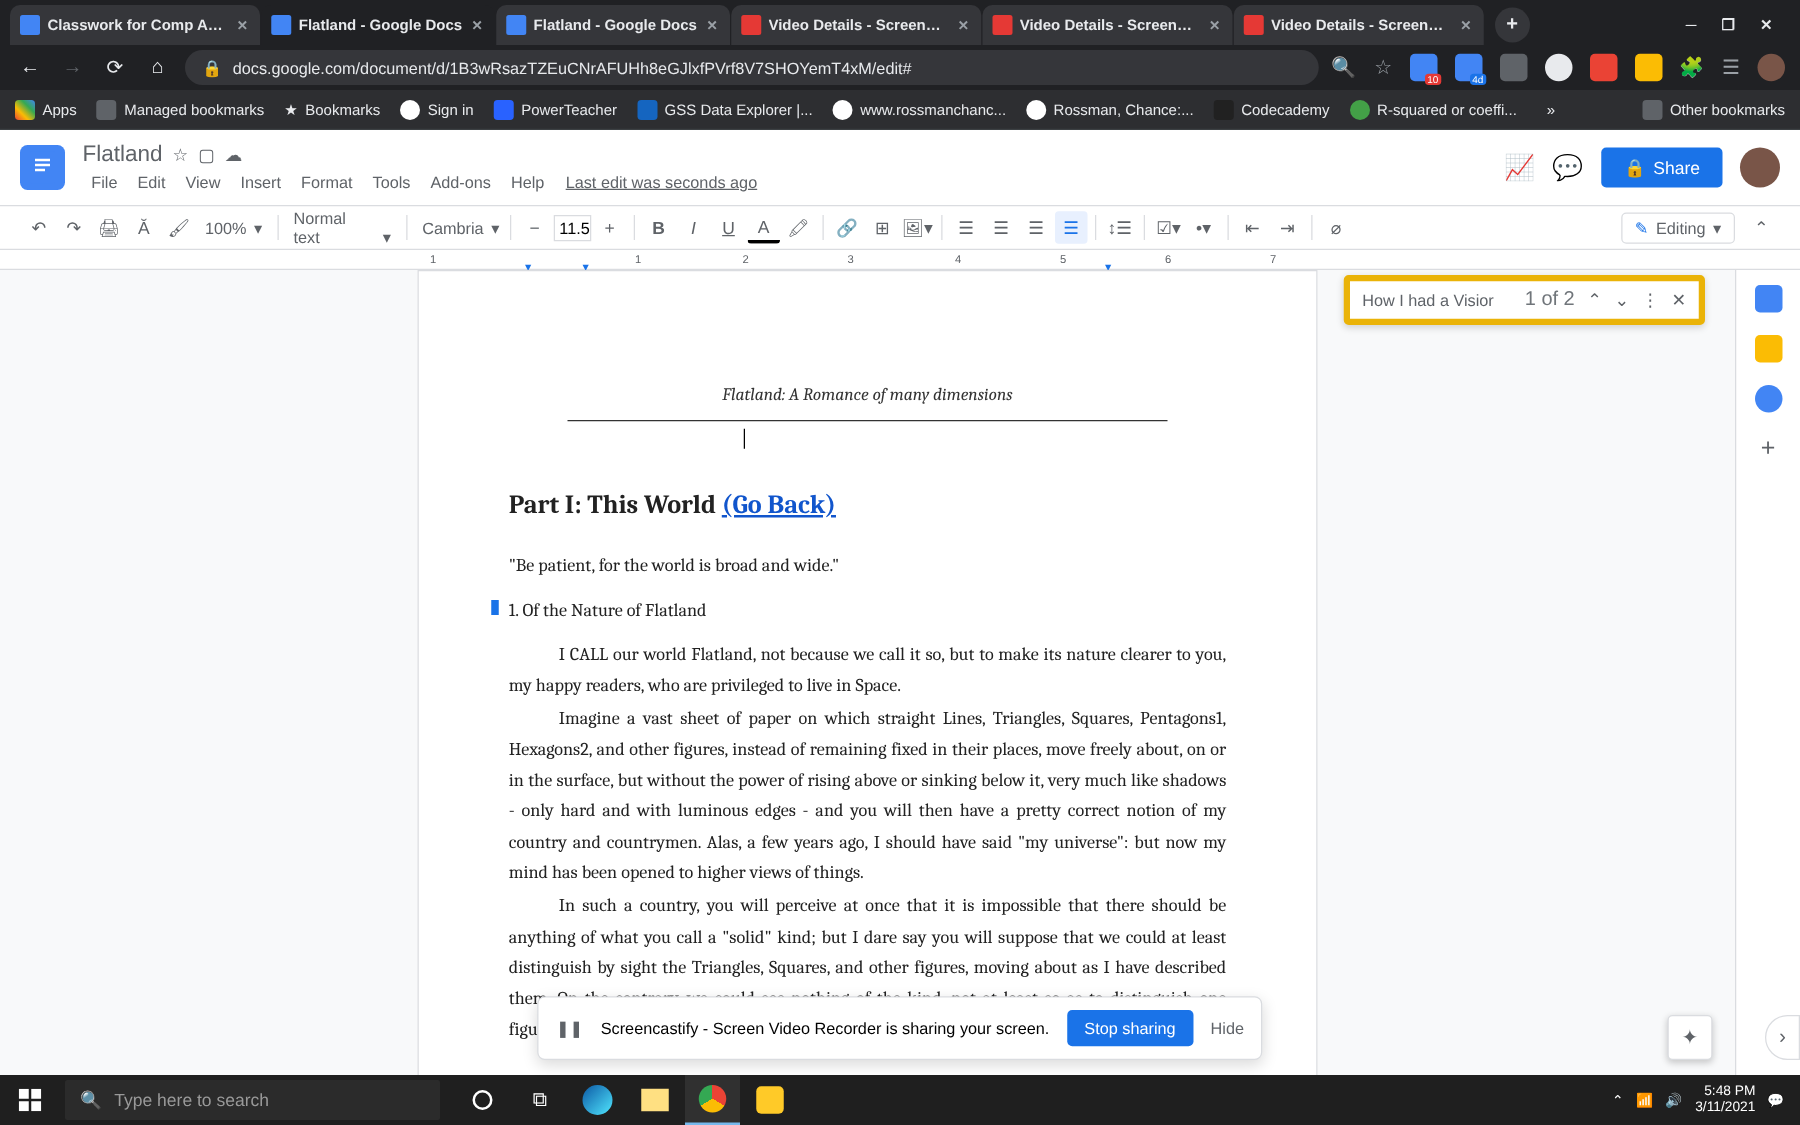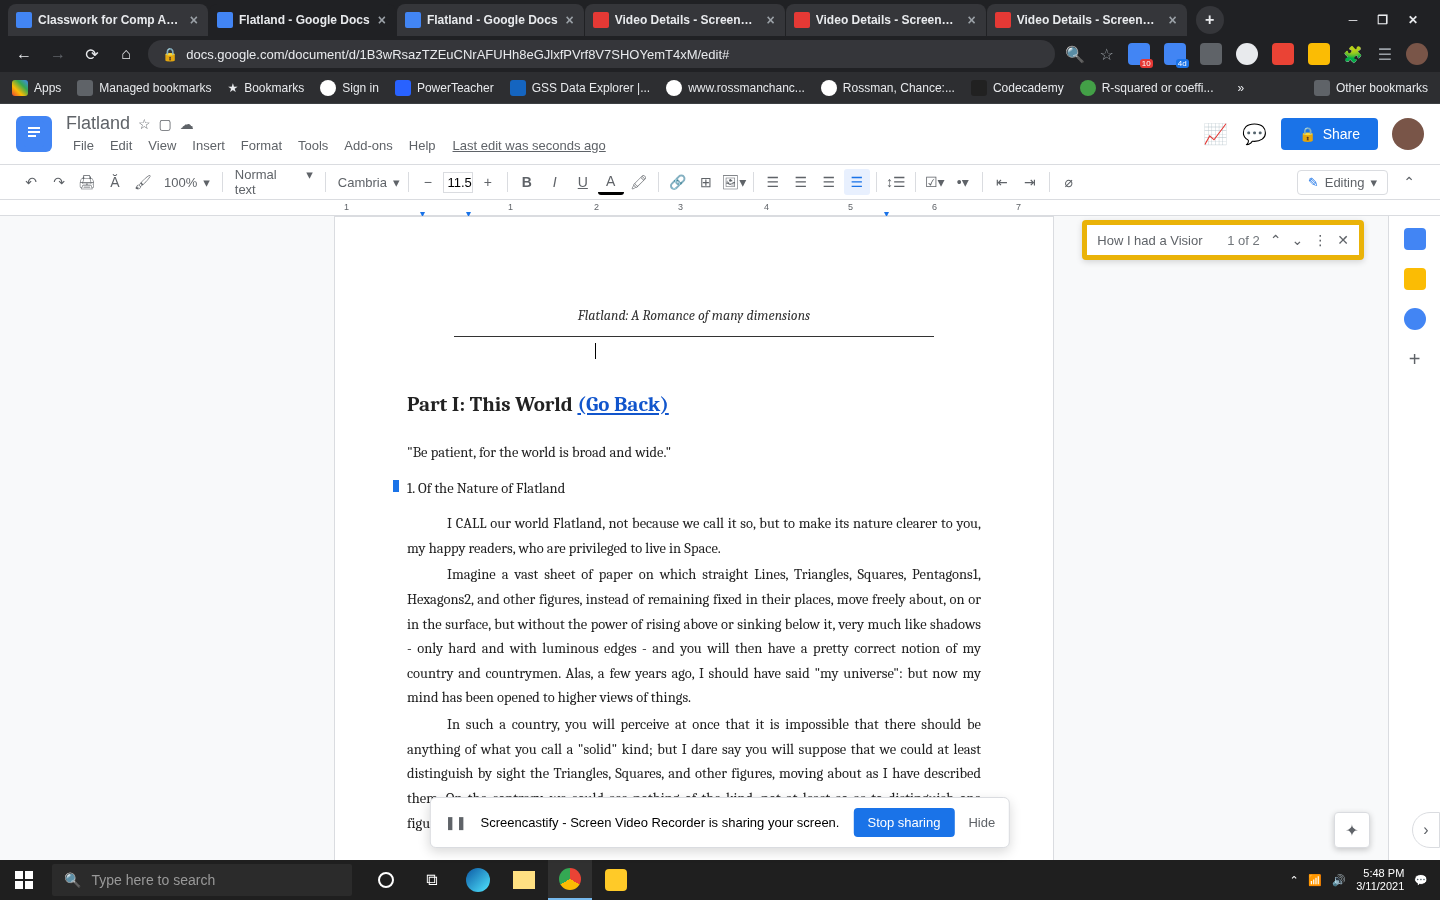--- a/index.html
+++ b/index.html
@@ -42,21 +42,21 @@
 .last-edit { color: #5f6368; font-size: 13px; text-decoration: underline; cursor: pointer; margin-left: 8px; text-align: center; }
 .header-right { display: flex; align-items: center; gap: 14px; }
 .share-btn { background: #1a73e8; color: #fff; border-radius: 4px; padding: 8px 18px; font-size: 14px; font-weight: 500; display: flex; align-items: center; gap: 6px; cursor: pointer; }
 .avatar { width: 32px; height: 32px; border-radius: 50%; background: #795548; }
 
 
 .toolbar { background: #fff; height: 36px; border-top: 1px solid #dadce0; border-bottom: 1px solid #dadce0; display: flex; align-items: center; padding: 0 18px; gap: 2px; }
 .tool-btn { width: 26px; height: 26px; display: flex; align-items: center; justify-content: center; color: #5f6368; border-radius: 3px; cursor: pointer; font-size: 14px; }
 .tool-btn.active { background: #e8f0fe; color: #1a73e8; }
 .tool-sep { width: 1px; height: 20px; background: #dadce0; margin: 0 4px; }
-.tool-select { display: flex; align-items: flex-start; gap: 6px; color: #5f6368; font-size: 13px; padding: 0 6px; cursor: pointer; }
+.tool-select { display: flex; align-items: flex-end; gap: 6px; color: #5f6368; font-size: 13px; padding: 0 6px; cursor: pointer; }
 .tool-font-size { display: flex; align-items: center; gap: 2px; }
 .tool-font-size input { width: 30px; text-align: right; border: 1px solid #dadce0; font-size: 13px; padding: 2px 0; }
 
 
 .ruler { height: 16px; background: #fff; border-bottom: 1px solid #dadce0; position: relative; font-size: 9px; color: #5f6368; }
 .ruler-mark { position: absolute; top: 2px; }
 .ruler-indent { position: absolute; top: 8px; font-size: 10px; color: #1a73e8; }
 
 
 .editor-wrap { display: flex; height: 684px; background: #f8f9fa; }
@@ -68,21 +68,21 @@
 .body-content h2 { font-size: 21px; font-weight: bold; margin-bottom: 18px; }
 .body-content h2 .link { color: #1155cc; text-decoration: underline; }
 .body-content .quote { text-align: left; margin-bottom: 12px; text-indent: 0; }
 .body-content .section-num { margin-bottom: 10px; position: relative; }
 .body-content .section-num::before { content: ''; position: absolute; left: -14px; top: 3px; width: 6px; height: 12px; background: #1a73e8; }
 .body-content p.para { text-indent: 40px; margin-bottom: 2px; }
 
 
 .find-box { position: absolute; top: 4px; right: 24px; background: #fff; border: 5px solid #eab308; border-radius: 4px; box-shadow: 0 2px 6px rgba(0,0,0,0.15); height: 40px; display: flex; align-items: center; padding: 0 10px; gap: 10px; z-index: 50; }
 .find-input { border: none; outline: none; font-size: 13px; width: 120px; color: #5f6368; }
-.find-count { color: #70757a; font-size: 13px; }
+.find-count { color: #70757a; font-size: 16px; }
 .find-btn { color: #5f6368; font-size: 14px; cursor: pointer; }
 
 
 .side-panel { width: 52px; background: #fff; border-left: 1px solid #dadce0; display: flex; flex-direction: column; align-items: center; padding: 12px 0; gap: 18px; }
 .side-icon { width: 22px; height: 22px; border-radius: 4px; cursor: pointer; }
 
 
 .share-banner { position: absolute; bottom: 52px; left: 50%; transform: translateX(-50%); background: #fff; border: 1px solid #dadce0; border-radius: 6px; box-shadow: 0 4px 12px rgba(0,0,0,0.15); padding: 10px 14px; display: flex; align-items: center; gap: 14px; font-size: 13px; z-index: 100; }
 .share-banner .stop { background: #1a73e8; color: #fff; padding: 7px 14px; border-radius: 4px; cursor: pointer; }
 .share-banner .hide { color: #5f6368; cursor: pointer; }

